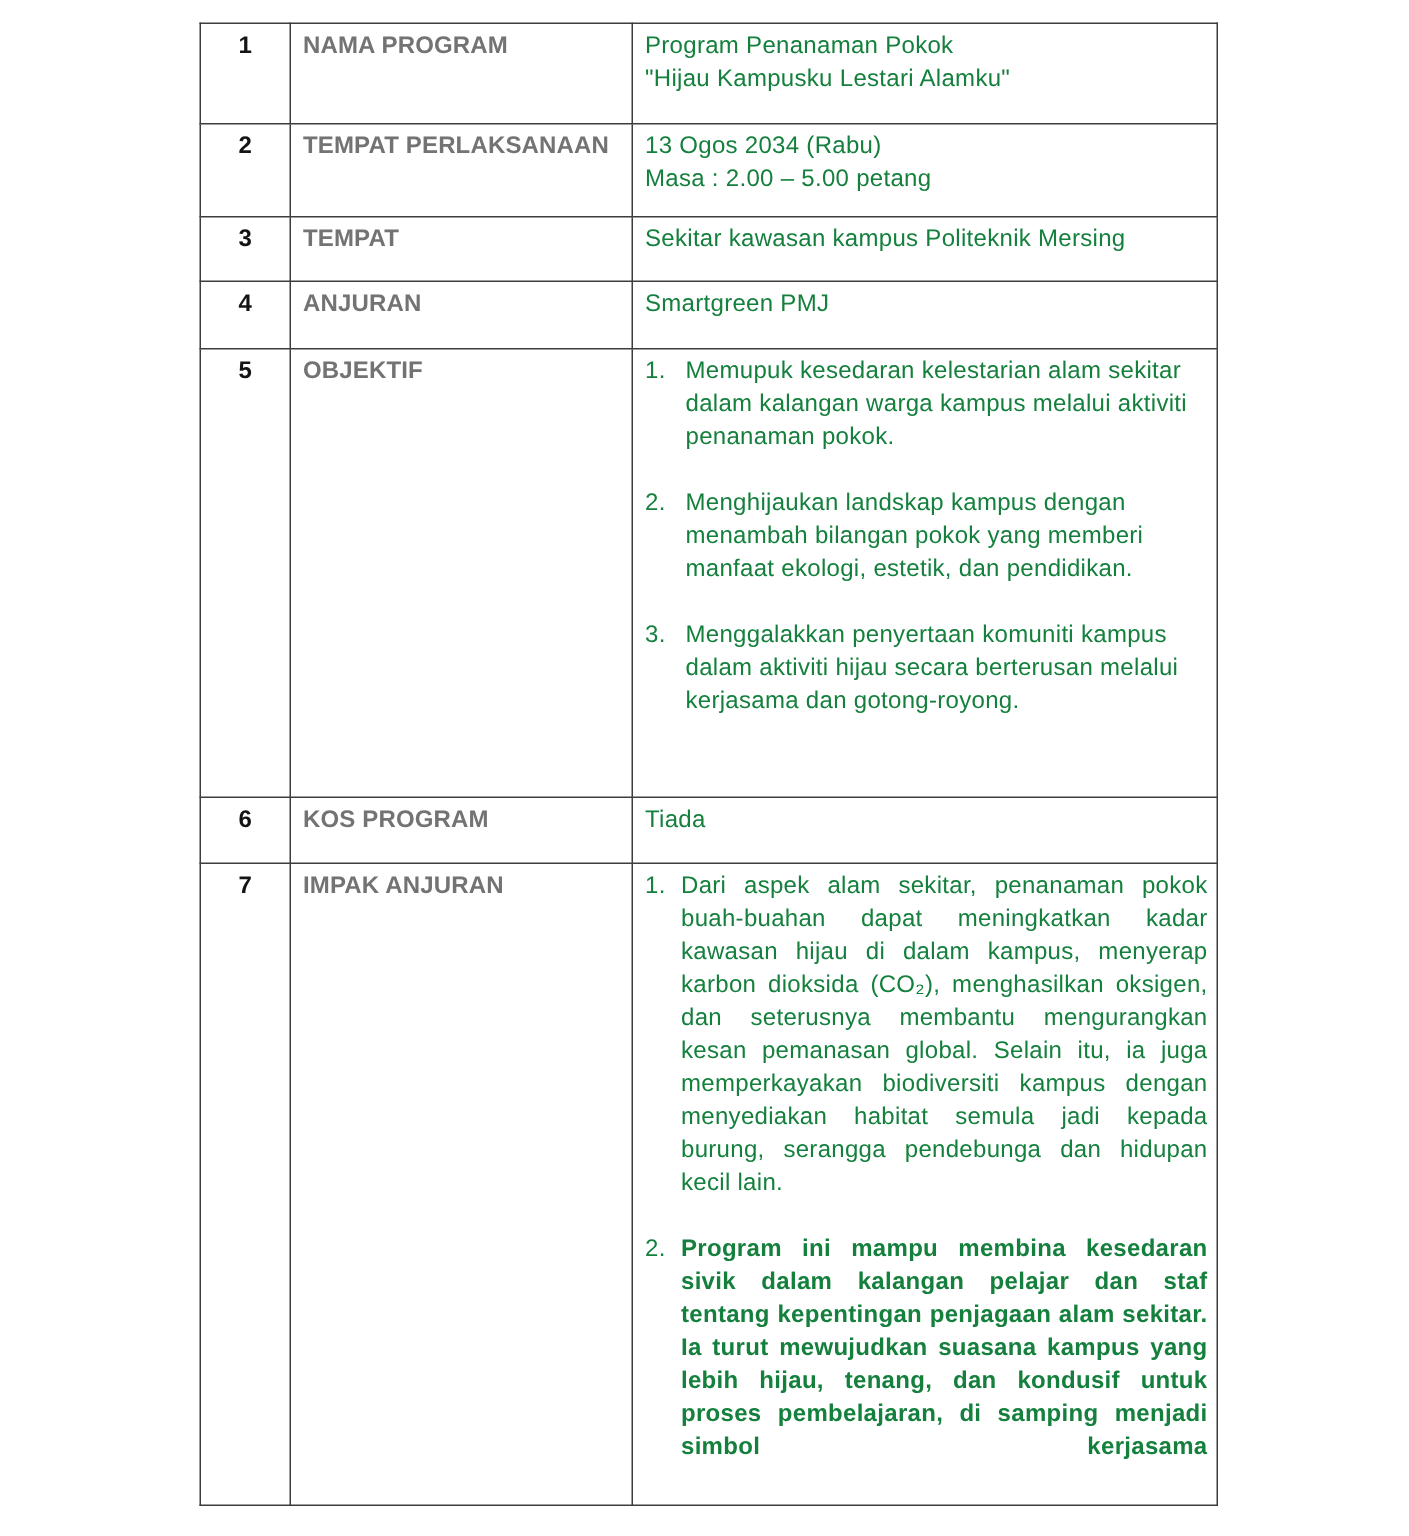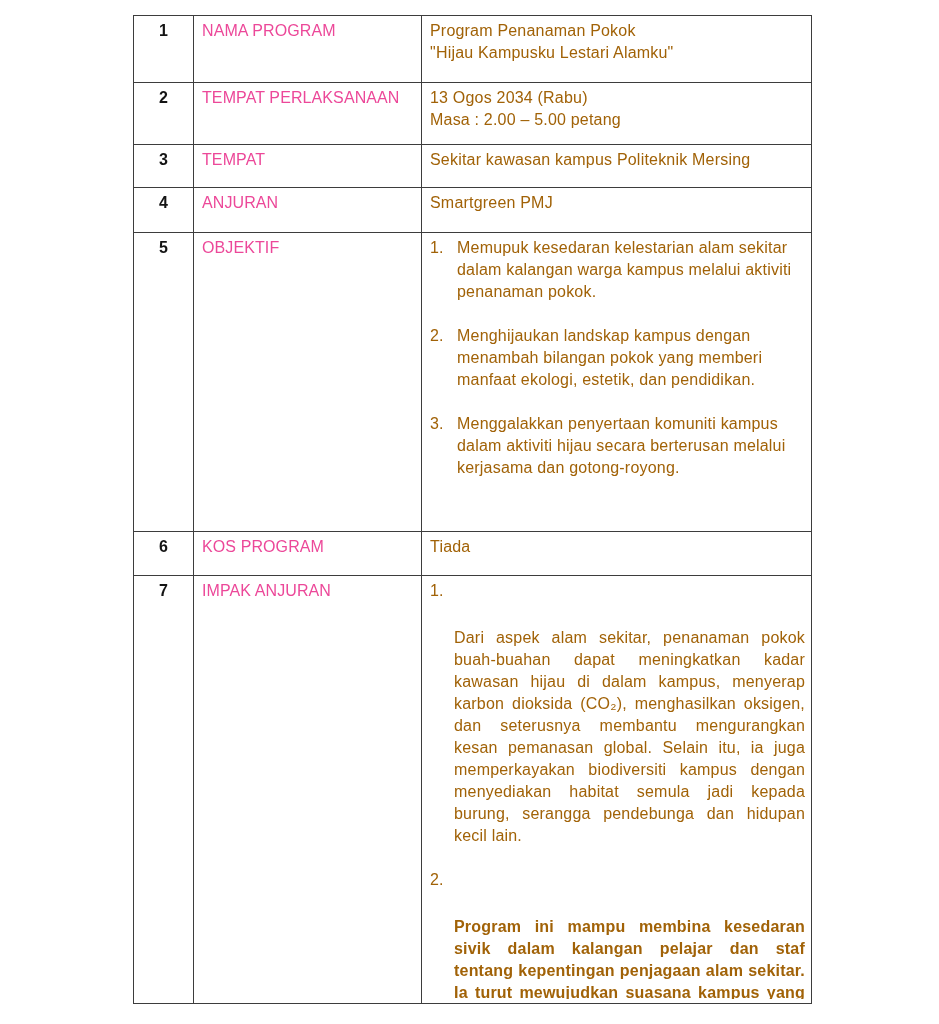--- a/index.html
+++ b/index.html
@@ -21,44 +21,44 @@
     width: 678px;
     border-collapse: collapse;
     table-layout: fixed;
   }
   td {
     border: 1px solid #3d3d3d;
     vertical-align: top;
     padding: 4px 6px 4px 8px;
     font-size: 16px;
     line-height: 22px;
-    color: #a16207;
+    color: #15803d;
     letter-spacing: 0.2px;
   }
   td.cell-num {
     text-align: center;
     font-weight: bold;
     color: #141414;
     padding-left: 2px; padding-right: 2px;
   }
   td.cell-label {
-    font-weight: normal;
-    color: #ec4899;
+    font-weight: bold;
+    color: #737373;
     letter-spacing: 0.1px;
   }
   .line { white-space: pre-wrap; }
   .list-item {
     display: flex;
     margin-bottom: 22px;
   }
   .list-item:last-child { margin-bottom: 0; }
   .li-num { flex: 0 0 27px; }
   .li-num.narrow { flex: 0 0 24px; }
   .li-text { flex: 1; }
-  .justify .li-text { text-align: justify; margin-top: 47px; }
+  .justify .li-text { text-align: justify; }
   .justify-last .li-text { text-align: justify; text-align-last: justify; font-weight: bold; }
   .clip-box {
     height: 419px;
     overflow: hidden;
   }
 </style>
 </head>
 <body>
 
 <div class="page">

